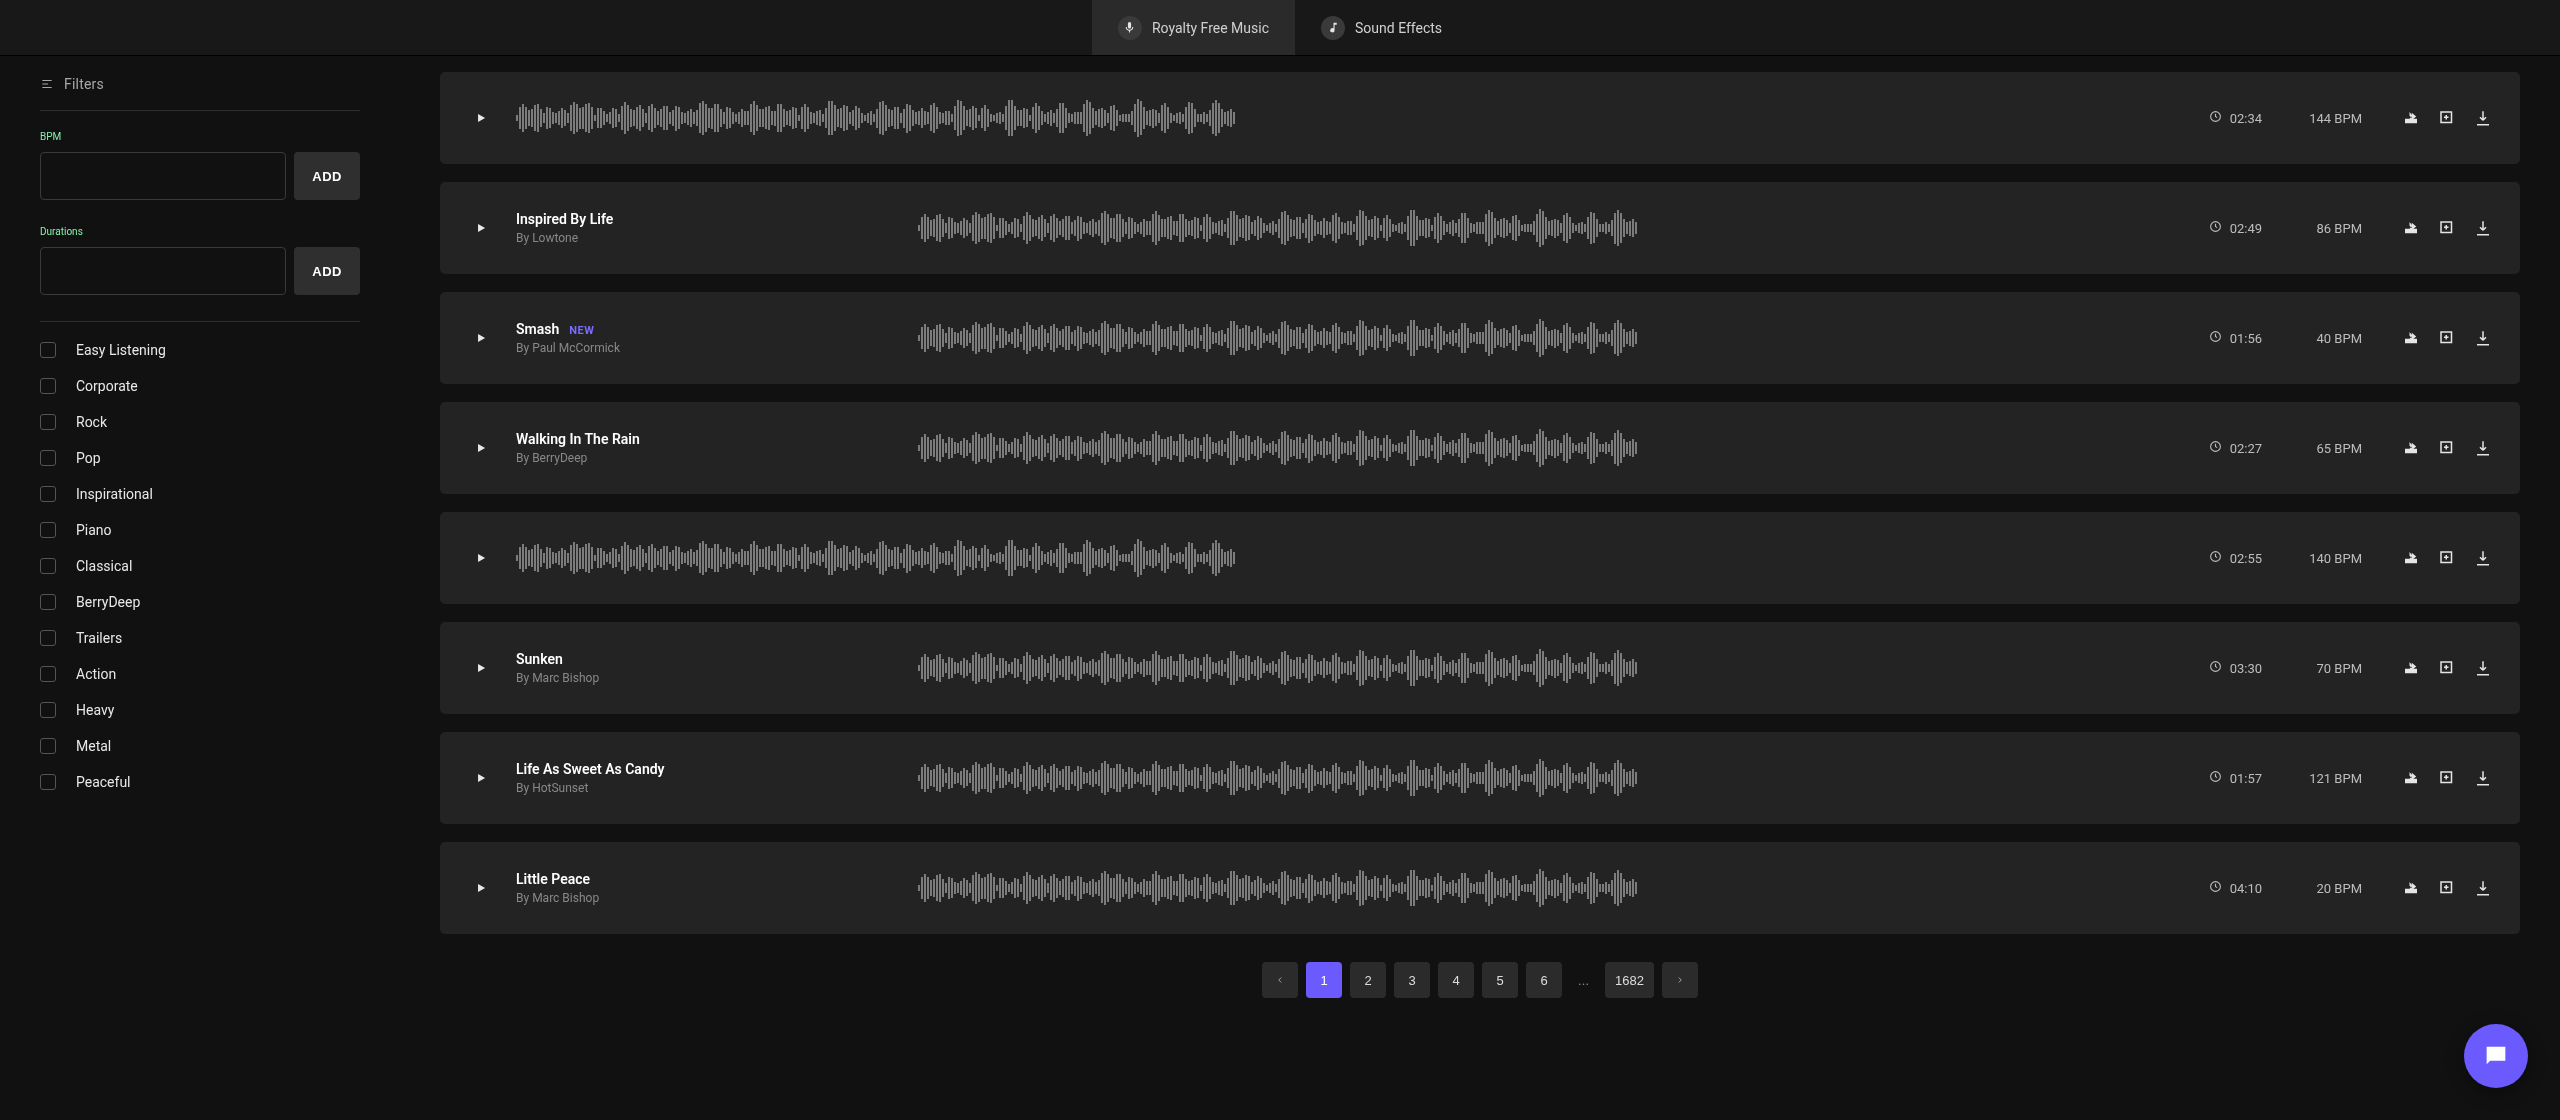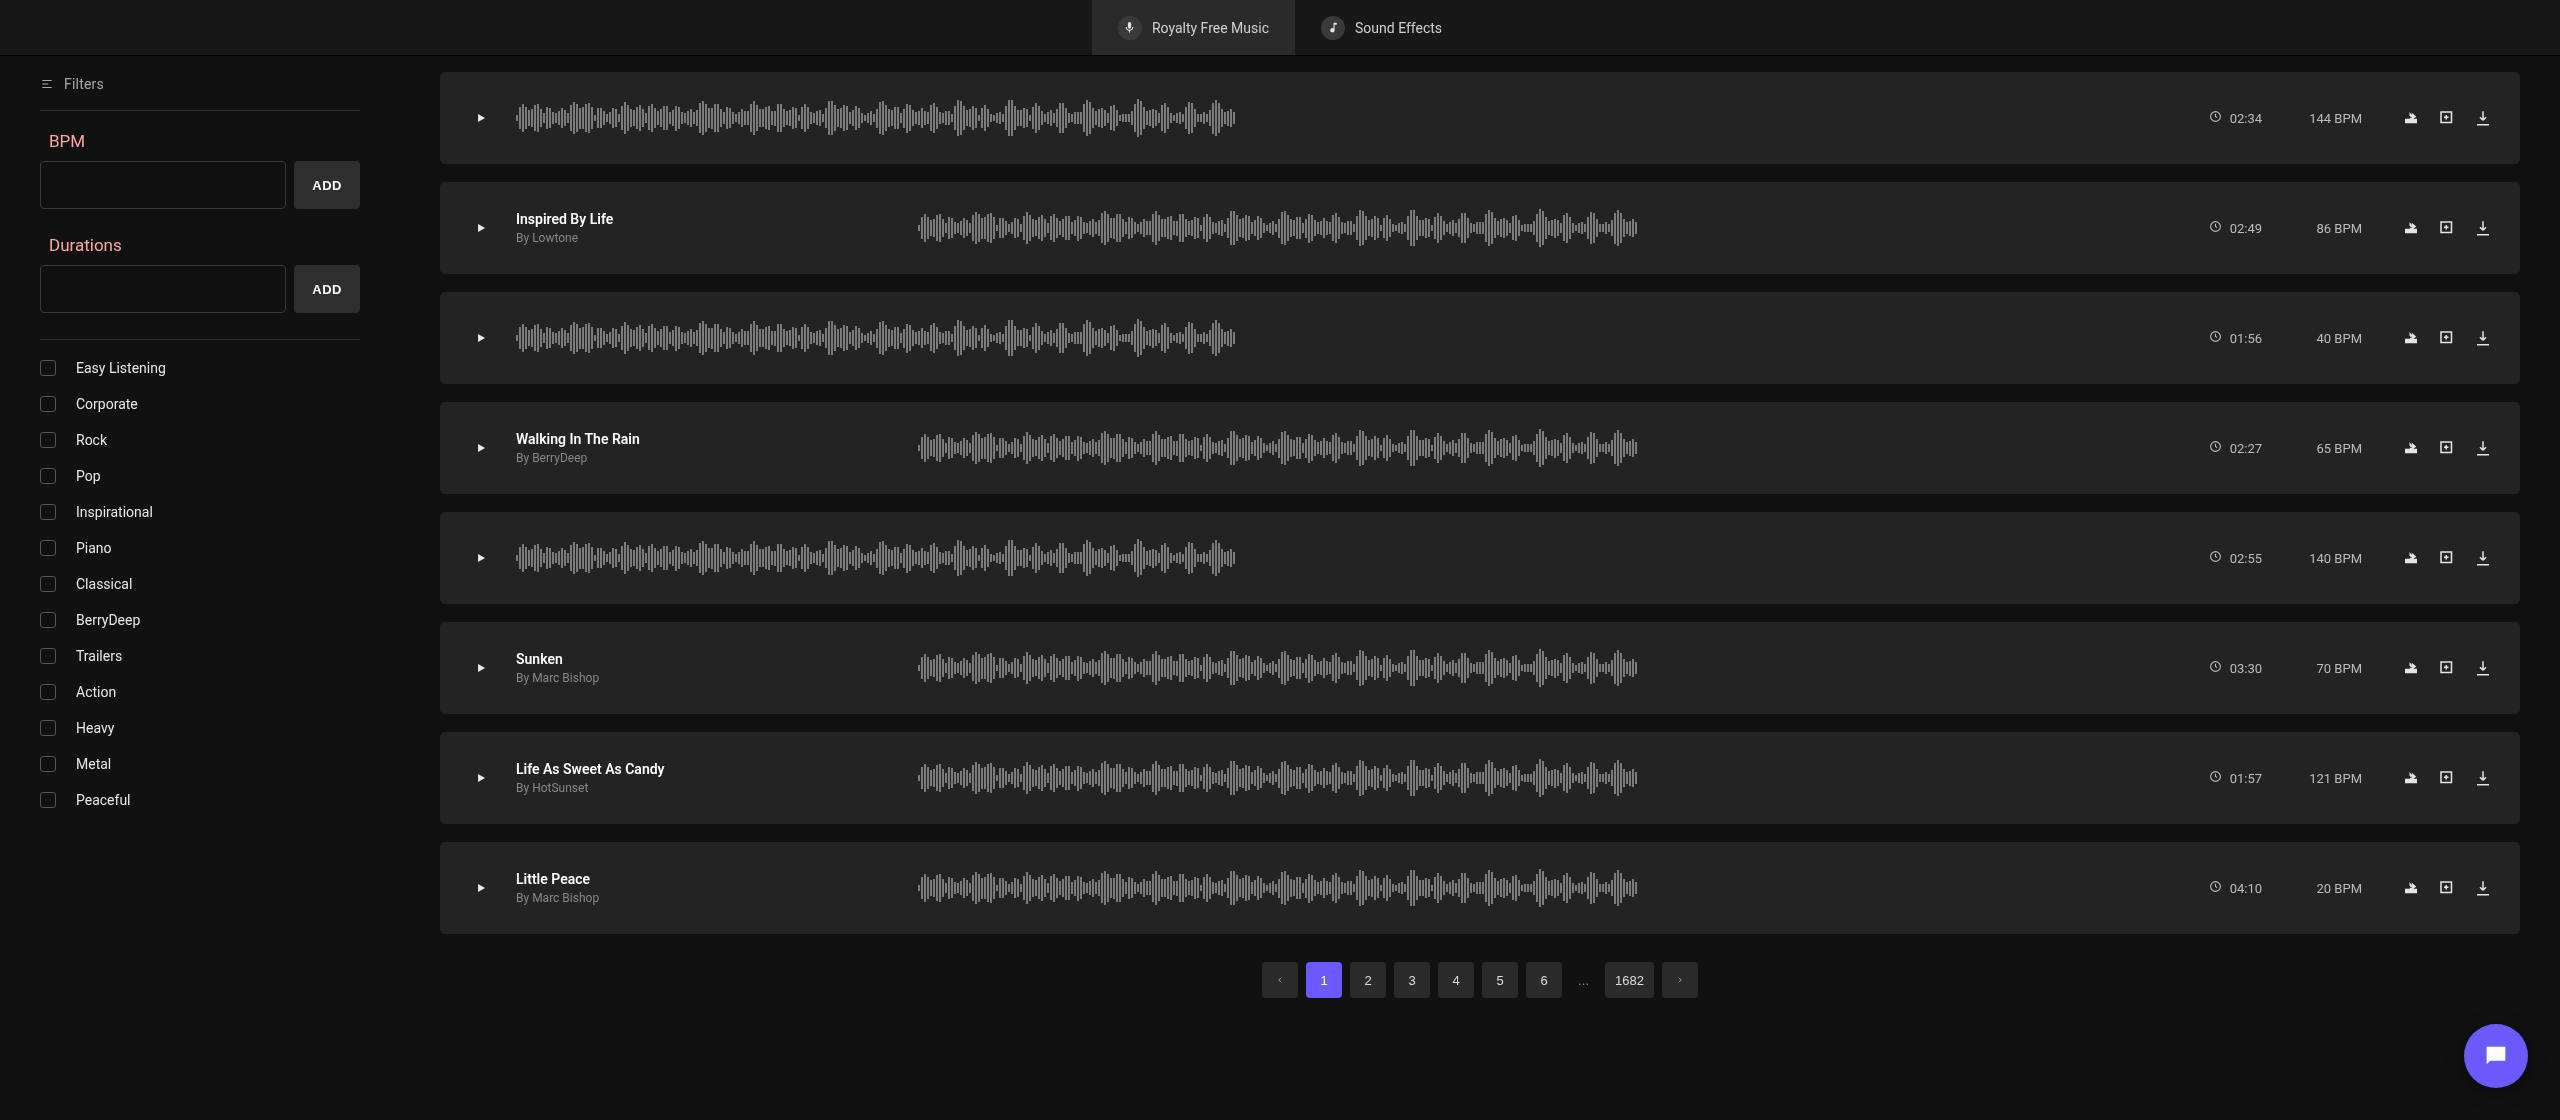--- a/index.html
+++ b/index.html
@@ -57,21 +57,21 @@
     display: flex;
     align-items: center;
     gap: 10px;
     padding: 4px 0 18px 0;
     color: #a8a8a8;
     font-size: 14px;
     letter-spacing: .2px;
   }
   .hr { border: none; border-top: 1px solid #303030; margin-bottom: 20px; }
 
-  .field-label { color: #fca5a5; font-size: 17px; margin-bottom: 10px; display: block; margin-left: 9px; }
+  .field-label { color: #86efac; font-size: 10px; margin-bottom: 10px; display: block; }
   .field-row { display: flex; gap: 8px; margin-bottom: 26px; }
   .field-row input[type=text] {
     flex: 1;
     background: #111;
     border: 1px solid #3a3a3a;
     border-radius: 4px;
     height: 48px;
     color: #fff;
     padding: 0 12px;
   }
@@ -840,20 +840,27 @@
                 <path d="M12 3v12m0 0l-4-4m4 4l4-4M4 21h16" fill="none" stroke="#e5e5e5" stroke-width="2"></path>
               </svg></span>
           </div>
         </div>
         <div class="track">
           <div class="play-btn">
             <svg viewBox="0 0 24 24">
               <path d="M7 5v14l12-7z"></path>
             </svg>
           </div>
+          <div class="track-meta">
+            <div class="track-title">
+              <span>Smash</span>
+              <span class="badge-new">NEW</span>
+            </div>
+            <div class="track-artist"><span>By </span><span>Paul McCormick</span></div>
+          </div>
           <div class="waveform">
             <span style="height:6.0px"></span>
             <span style="height:21.8px"></span>
             <span style="height:27.1px"></span>
             <span style="height:21.8px"></span>
             <span style="height:16.1px"></span>
             <span style="height:18.3px"></span>
             <span style="height:25.9px"></span>
             <span style="height:28.1px"></span>
             <span style="height:18.3px"></span>

